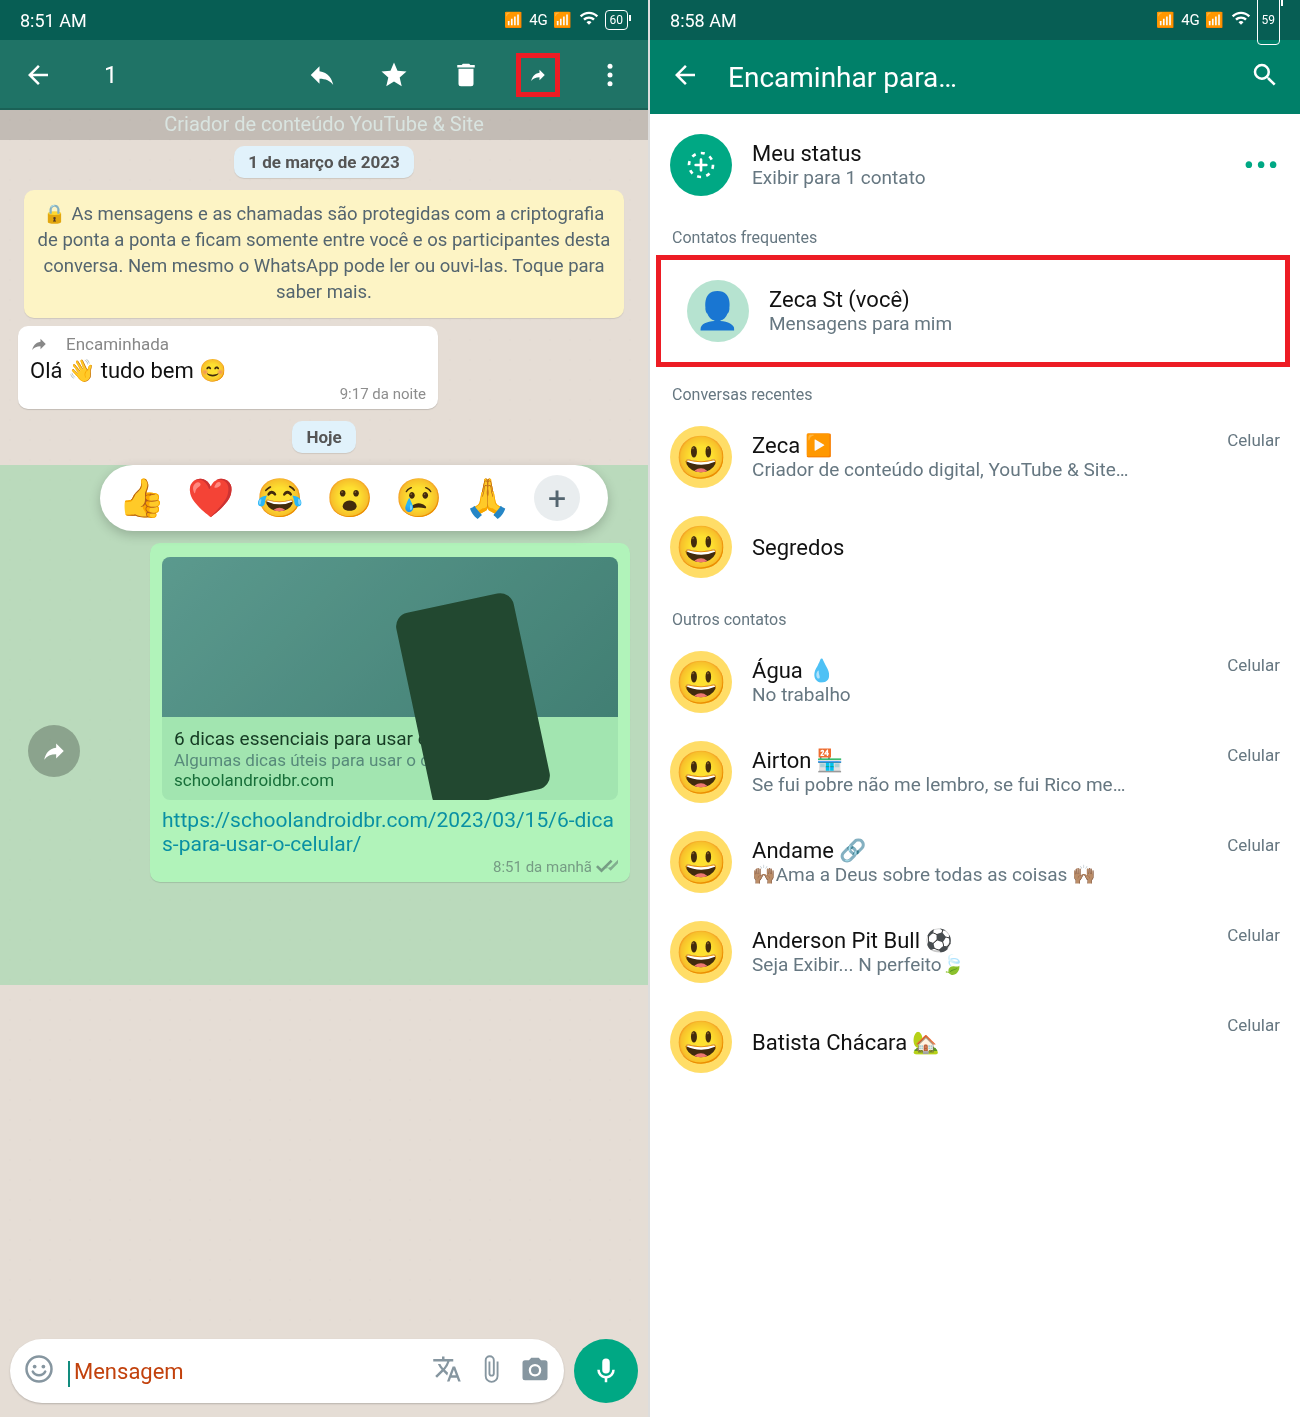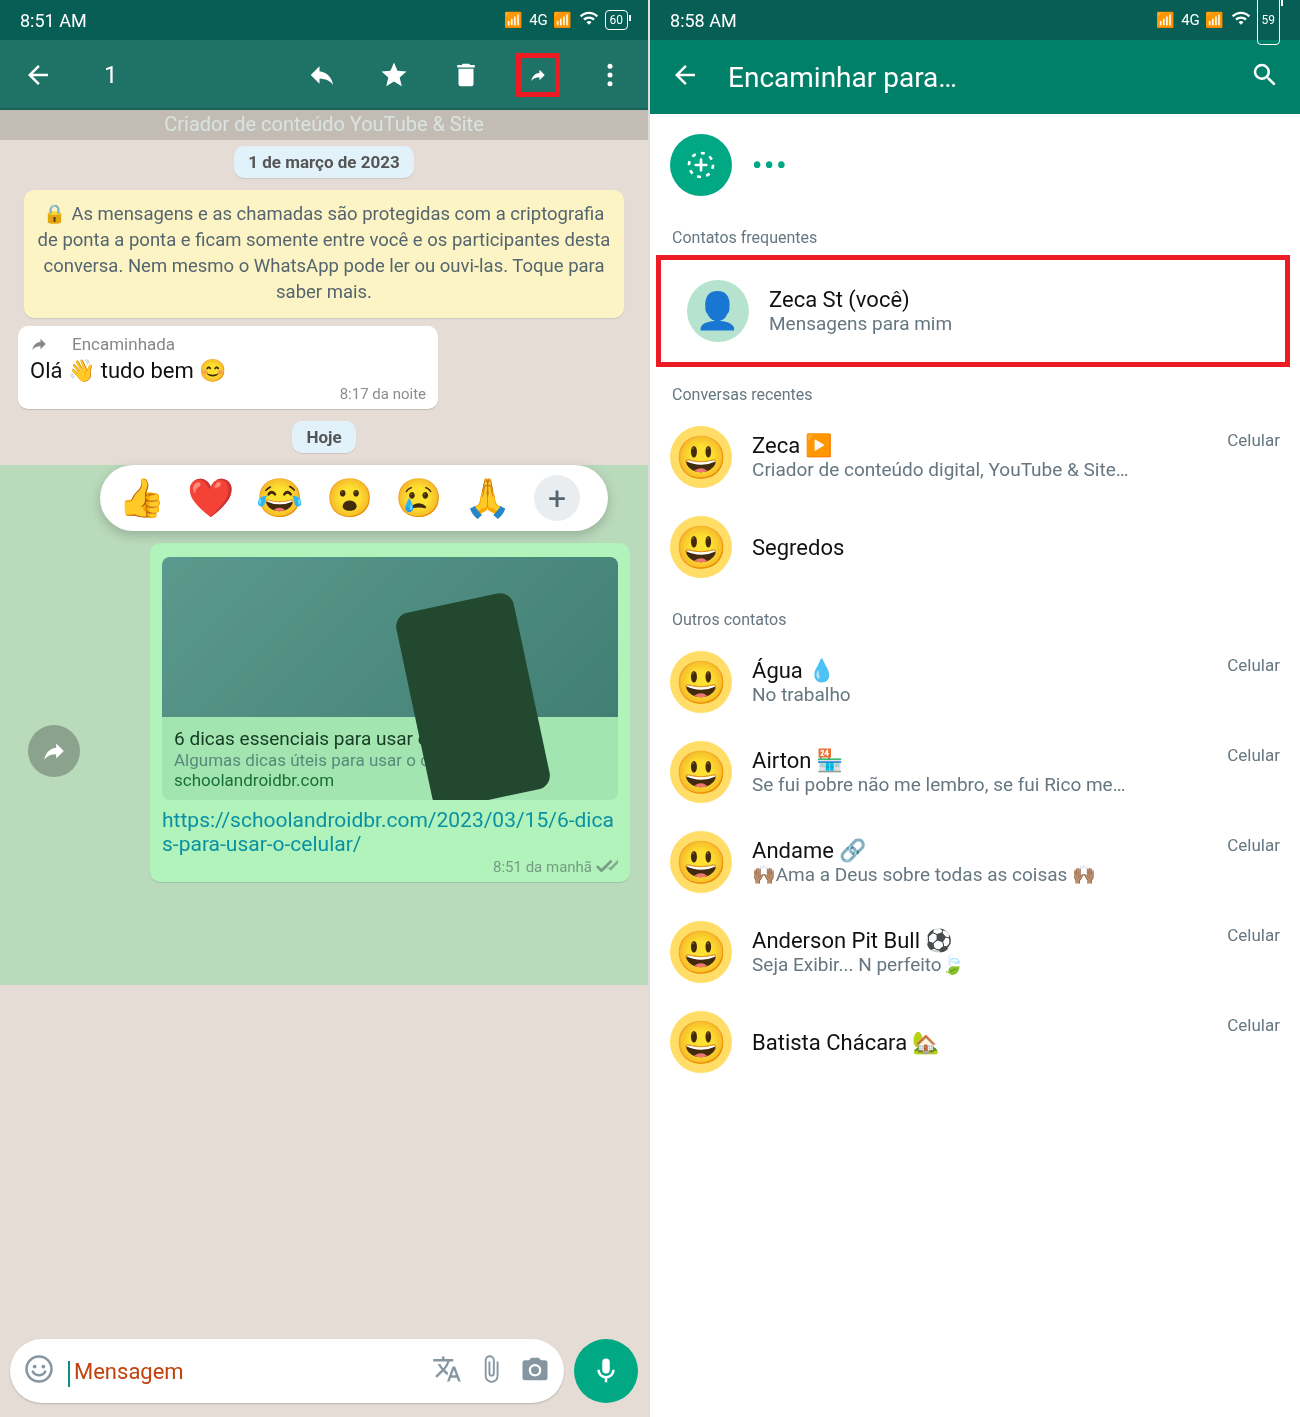--- a/index.html
+++ b/index.html
@@ -30,21 +30,21 @@
 .subtitle { position: absolute; top: -2px; left: 0; right: 0; text-align: center; color: #d9e4e0; font-size: 20px; padding: 4px; background: rgba(0,0,0,.15); z-index: 1; }
 
 .date-chip { background: #e1f2fb; color: #555; font-size: 17px; padding: 6px 14px; border-radius: 10px; display: inline-block; box-shadow: 0 1px 1px rgba(0,0,0,.1); }
 .center { text-align: center; margin: 12px 0; position: relative; z-index: 1; font-weight: bold; }
 
 .encryption { background: #fdf4c5; color: #54656f; font-size: 18.5px; line-height: 1.4; padding: 12px 12px; border-radius: 10px; margin: 8px 24px; text-align: center; position: relative; z-index: 1; box-shadow: 0 1px 1px rgba(0,0,0,.1); }
 
 .bubble-in, .bubble-out { max-width: 78%; border-radius: 10px; padding: 8px 12px 6px; margin: 8px 18px; position: relative; z-index: 1; box-shadow: 0 1px 1px rgba(0,0,0,.15); }
 .bubble-in { background: #fff; color: #111; }
 .bubble-out { background: #d9fdd3; color: #111; margin-left: auto; width: 480px; }
-.fwd { color: #888; font-size: 17px; display: flex; align-items: center; gap: 24px; margin-bottom: 4px; }
+.fwd { color: #888; font-size: 17px; display: flex; align-items: center; gap: 18px; margin-bottom: 4px; }
 .fwd svg { width: 18px; height: 18px; fill: #888; }
 .msgtext { font-size: 22px; }
 .msgtime { font-size: 15px; color: #8d8d8d; text-align: right; margin-top: 2px; }
 .msgtime-out { display: flex; justify-content: flex-end; align-items: center; gap: 4px; }
 .msgtime-out svg { width: 22px; height: 16px; fill: #8d8d8d; }
 
 .selected-overlay { position: absolute; left: 0; right: 0; background: rgba(37,211,102,.22); z-index: 2; pointer-events: none; }
 
 .reaction-bar { background: #fff; border-radius: 50px; padding: 10px 18px; display: flex; align-items: center; gap: 22px; box-shadow: 0 4px 12px rgba(0,0,0,.2); position: relative; z-index: 3; font-size: 38px; margin: 0 40px 0 100px; }
 .reaction-plus { width: 46px; height: 46px; border-radius: 50%; background: #e9edef; color: #54656f; display: flex; align-items: center; justify-content: center; font-size: 32px; }
@@ -157,21 +157,21 @@
     <div class="encryption">🔒 As mensagens e as chamadas são protegidas com a criptografia de ponta a ponta e ficam somente entre você e os participantes desta conversa. Nem mesmo o WhatsApp pode ler ou ouvi-las. Toque para saber mais.</div>
 
     <div class="bubble-in" style="width:420px;">
       <div class="fwd">
         <svg viewBox="0 0 24 24">
             <path d="M14 9V5l7 7-7 7v-4.1c-5 0-8.5 1.6-11 5.1 1-5 4-10 11-11z"></path>
           </svg>
         <span>Encaminhada</span>
       </div>
       <div class="msgtext">Olá 👋 tudo bem 😊</div>
-      <div class="msgtime">8:17 da noite</div>
+      <div class="msgtime">9:17 da noite</div>
     </div>
 
     <div class="center"><span class="date-chip">Hoje</span></div>
 
     <div class="selmsg-container">
       <div class="selected-overlay" style="top:0; height:520px;"></div>
 
       <div class="reaction-bar">
         <span>👍</span>
         <span>❤️</span>
@@ -278,20 +278,24 @@
 
   <div class="list">
 
     <div class="row">
       <div class="avatar status">
         <svg width="32" height="32" viewBox="0 0 24 24" fill="none" stroke="#fff" stroke-width="2">
             <circle cx="12" cy="12" r="9" stroke-dasharray="3 4"></circle>
             <path d="M12 8v8M8 12h8" stroke-linecap="round"></path>
           </svg>
       </div>
+      <div class="rowtxt">
+        <div class="rowname">Meu status</div>
+        <div class="rowsub">Exibir para 1 contato</div>
+      </div>
       <div class="more-dots">•••</div>
     </div>
 
     <div class="section-label">Contatos frequentes</div>
 
     <div class="redbox2">
       <div class="row">
         <div class="avatar zeca">👤</div>
         <div class="rowtxt">
           <div class="rowname">Zeca St (você)</div>

